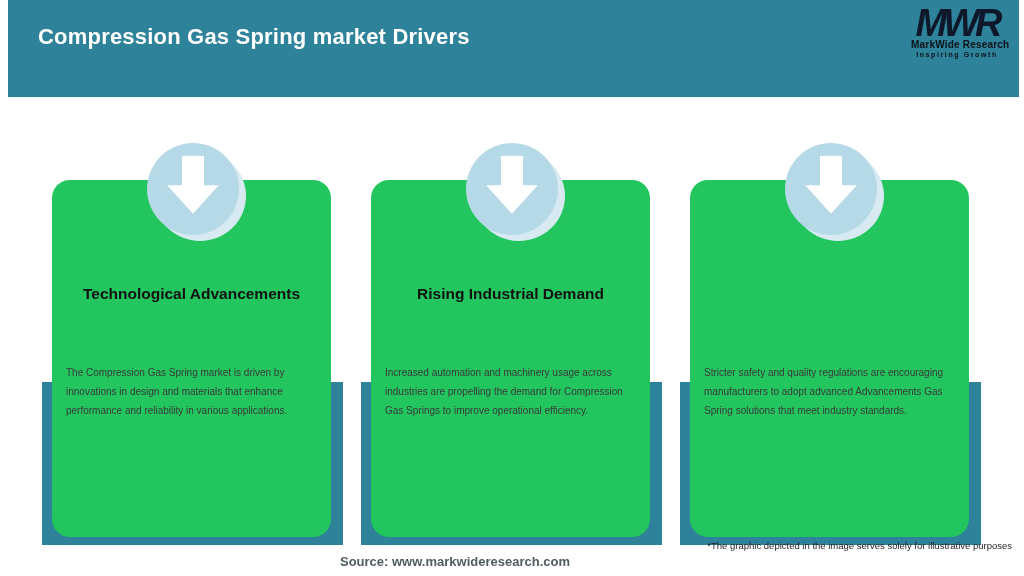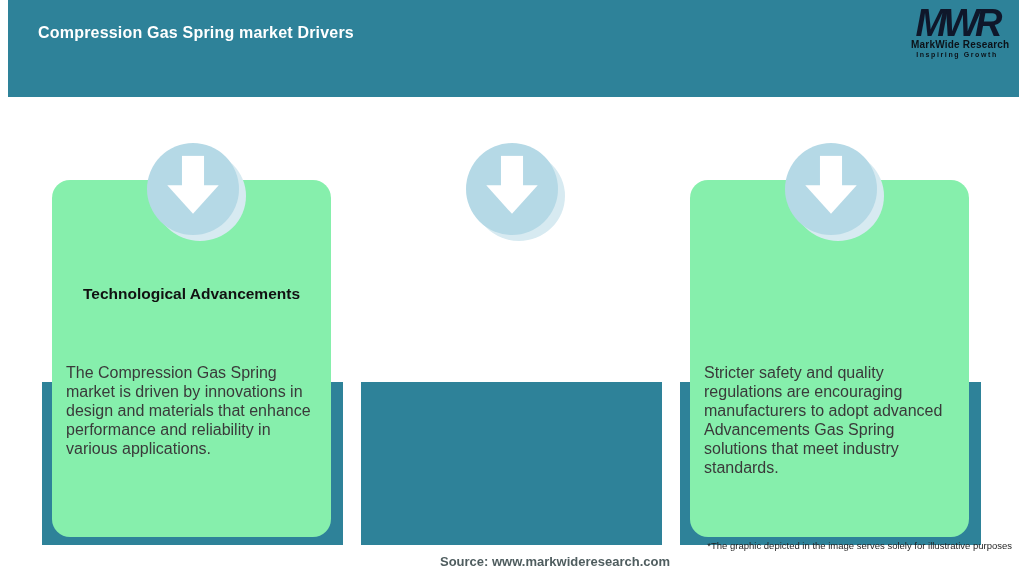--- a/index.html
+++ b/index.html
@@ -16,21 +16,21 @@
   
   .header {
     position:absolute;
     left:8px; top:0;
     width:1011px; height:97px;
     background:#2e8299;
   }
   .header-title {
     position:absolute;
     left:30px; top:24px;
-    font-size:16px;
+    font-size:22px;
     font-weight:bold;
     color:#ffffff;
     letter-spacing:0.2px;
   }
   .logo {
     position:absolute;
     right:16px; top:8px;
     width:92px;
     text-align:center;
     color:#0c1219;
@@ -75,21 +75,21 @@
     position:absolute;
     left:0; right:0;
     top:239px; bottom:0;
     background:#2e8299;
   }
   .card {
     position:absolute;
     left:10px; right:12px;
     top:37px;
     height:357px;
-    background:#86efac;
+    background:#22c55e;
     border-radius:18px;
   }
   .circle-wrap {
     position:absolute;
     top:0; left:50%;
     transform:translateX(-50%);
     width:92px; height:92px;
   }
   .circle-shadow {
     position:absolute;
@@ -113,33 +113,33 @@
     top:105px;
     text-align:center;
     font-size:15.5px;
     font-weight:bold;
     color:#111111;
   }
   .card-body {
     position:absolute;
     left:14px; right:12px;
     top:183px;
-    font-size:16px;
+    font-size:10px;
     line-height:19px;
     color:#3a3a3a;
     text-align:left;
   }
 
   
   .source {
     position:absolute;
     left:340px;
     top:554px;
     width:330px;
-    text-align:right;
+    text-align:left;
     font-size:13px;
     font-weight:bold;
     color:#4f5d5f;
   }
   .disclaimer {
     position:absolute;
     right:12px;
     top:540px;
     font-size:9.5px;
     color:#1f1f1f;
@@ -173,20 +173,24 @@
               <rect x="38" y="14" width="24" height="33"></rect>
               <polygon points="22,46 78,46 50,77"></polygon>
             </g>
           </svg>
       </div>
     </div>
   </div>
 
   <div class="column c2">
     <div class="frame"></div>
+    <div class="card">
+      <div class="card-title">Rising Industrial Demand</div>
+      <div class="card-body">Increased automation and machinery usage across industries are propelling the demand for Compression Gas Springs to improve operational efficiency.</div>
+    </div>
     <div class="circle-wrap">
       <div class="circle-shadow"></div>
       <div class="circle">
         <svg viewBox="0 0 100 100">
             <g fill="#ffffff">
               <rect x="38" y="14" width="24" height="33"></rect>
               <polygon points="22,46 78,46 50,77"></polygon>
             </g>
           </svg>
       </div>

